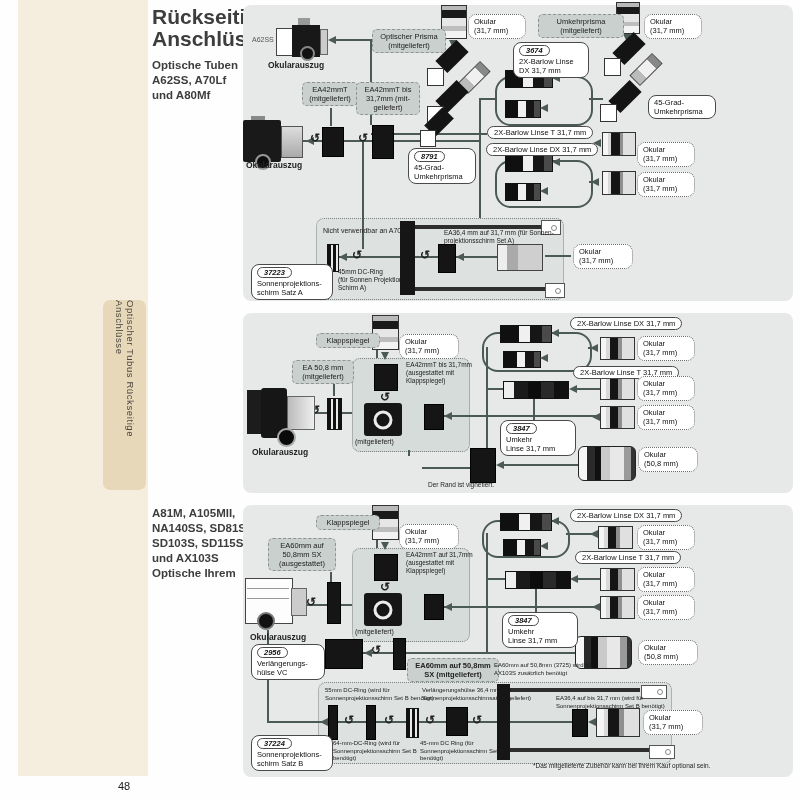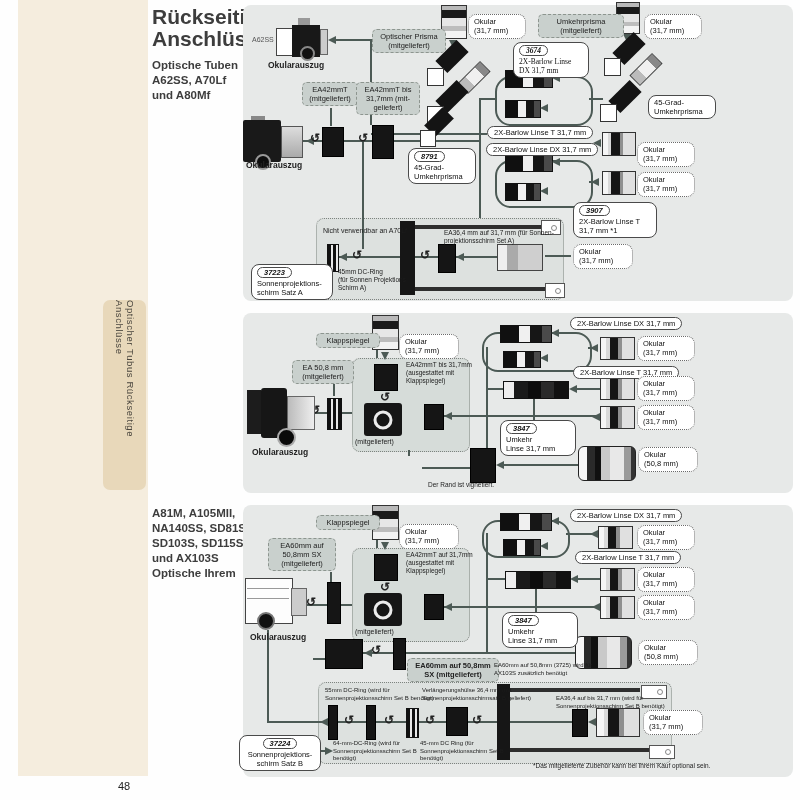--- a/index.html
+++ b/index.html
@@ -170,21 +170,21 @@
   <div class="tiny" style="left:252px;top:36px;">A62SS</div>
   <div class="slabel" style="left:268px;top:60px;">Okularauszug</div>
   <div class="gbox" style="left:372px;top:29px;width:64px;">Optischer Prisma
 (mitgeliefert)</div>
   <div class="obox" style="left:468px;top:14px;width:46px;">Okular
 (31,7 mm)</div>
   <div class="gbox" style="left:538px;top:14px;width:76px;">Umkehrprisma
 (mitgeliefert)</div>
   <div class="obox" style="left:644px;top:14px;width:46px;">Okular
 (31,7 mm)</div>
-  <div class="wbox" style="left:513px;top:42px;width:64px;font-family:Liberation Serif, serif;">
+  <div class="wbox" style="left:513px;top:42px;width:64px;">
     <span class="pnum">3674</span>
     <span class="wlabel">2X-Barlow Linse
 DX 31,7 mm</span>
   </div>
   <div class="wbox" style="left:648px;top:95px;width:56px;">
     <span class="wlabel">45-Grad-
 Umkehrprisma</span>
   </div>
   <div class="gbox" style="left:302px;top:82px;width:46px;">EA42mmT
 (mitgeliefert)</div>
@@ -197,25 +197,20 @@
   <div class="wbox" style="left:408px;top:148px;width:56px;">
     <span class="pnum">8791</span>
     <span class="wlabel">45-Grad-
 Umkehrprisma</span>
   </div>
   <div class="pill" style="left:486px;top:143px;">2X-Barlow Linse DX 31,7 mm</div>
   <div class="obox" style="left:637px;top:142px;width:46px;">Okular
 (31,7 mm)</div>
   <div class="obox" style="left:637px;top:172px;width:46px;">Okular
 (31,7 mm)</div>
-  <div class="wbox" style="left:573px;top:202px;width:72px;">
-    <span class="pnum">3907</span>
-    <span class="wlabel">2X-Barlow Linse T
-31,7 mm *1</span>
-  </div>
   <div class="obox" style="left:573px;top:244px;width:48px;">Okular
 (31,7 mm)</div>
   <div class="note" style="left:323px;top:227px;">Nicht verwendbar an A70Lf</div>
   <div class="note" style="left:444px;top:229px;font-size:6.5px;">EA36,4 mm auf 31,7 mm (für Sonnen-
 projektionsschirm Set A)</div>
   <div class="note" style="left:338px;top:268px;font-size:6.5px;">45mm DC-Ring
 (für Sonnen Projektions
 Schirm A)</div>
   <div class="wbox" style="left:251px;top:264px;width:70px;">
     <span class="pnum">37223</span>
@@ -373,59 +368,64 @@
   <div class="rot" style="left:472px;top:714px;">↺</div>
   <div class="adp" style="left:572px;top:709px;width:14px;height:26px;"></div>
   <div class="ahl" style="left:588px;top:718px;"></div>
   <div class="eyeh" style="left:596px;top:708px;width:42px;height:27px;"></div>
 
   <div class="gbox" style="left:316px;top:515px;width:54px;">Klappspiegel</div>
   <div class="obox" style="left:399px;top:524px;width:48px;">Okular
 (31,7 mm)</div>
   <div class="gbox" style="left:268px;top:538px;width:58px;">EA60mm auf
 50,8mm SX
-(mitgeliefert)</div>
+(ausgestattet)</div>
   <div class="note" style="left:406px;top:551px;font-size:6.5px;">EA42mmT auf 31,7mm
 (ausgestattet mit
 Klappspiegel)</div>
   <div class="note" style="left:355px;top:628px;">(mitgeliefert)</div>
   <div class="slabel" style="left:250px;top:632px;">Okularauszug</div>
   <div class="pill" style="left:570px;top:509px;">2X-Barlow Linse DX 31,7 mm</div>
   <div class="pill" style="left:575px;top:551px;">2X-Barlow Linse T 31,7 mm</div>
   <div class="obox" style="left:637px;top:525px;width:46px;">Okular
 (31,7 mm)</div>
   <div class="obox" style="left:637px;top:567px;width:46px;">Okular
 (31,7 mm)</div>
   <div class="obox" style="left:637px;top:595px;width:46px;">Okular
 (31,7 mm)</div>
   <div class="wbox" style="left:502px;top:612px;width:64px;">
     <span class="pnum">3847</span>
     <span class="wlabel">Umkehr
 Linse 31,7 mm</span>
   </div>
   <div class="obox" style="left:638px;top:640px;width:48px;">Okular
 (50,8 mm)</div>
+  <div class="wbox" style="left:251px;top:644px;width:62px;">
+    <span class="pnum">2956</span>
+    <span class="wlabel">Verlängerungs-
+hülse VC</span>
+  </div>
   <div class="gbox" style="left:407px;top:658px;width:82px;font-weight:700;">EA60mm auf 50,8mm
 SX (mitgeliefert)</div>
   <div class="note" style="left:494px;top:662px;font-size:6px;">EA60mm auf 50,8mm (3725) wird für
 AX103S zusätzlich benötigt</div>
   <div class="note" style="left:325px;top:687px;font-size:6px;">55mm DC-Ring (wird für
 Sonnenprojektionsschirm Set B benötigt)</div>
   <div class="note" style="left:422px;top:687px;font-size:6px;">Verlängerungshülse 36,4 mm (mit
 Sonnenprojektionsschirmsatz B geliefert)</div>
   <div class="note" style="left:556px;top:695px;font-size:6px;">EA36,4 auf bis 31,7 mm (wird für
 Sonnenprojektionsschirm Set B benötigt)</div>
   <div class="note" style="left:333px;top:740px;font-size:6px;">64-mm-DC-Ring (wird für
 Sonnenprojektionsschirm Set B
 benötigt)</div>
   <div class="note" style="left:420px;top:740px;font-size:6px;">45-mm DC Ring (für
 Sonnenprojektionsschirm Set B
 benötigt)</div>
   <div class="obox" style="left:643px;top:710px;width:48px;">Okular
 (31,7 mm)</div>
-  <div class="wbox" style="left:239px;top:735px;width:70px;text-align:center;">
+  <div class="wbox" style="left:251px;top:735px;width:70px;">
     <span class="pnum">37224</span>
     <span class="wlabel">Sonnenprojektions-
 schirm Satz B</span>
   </div>
   <div class="note" style="left:533px;top:762px;font-size:6.5px;">*Das mitgelieferte Zubehör kann bei Ihrem Kauf optional sein.</div>
 
 </div>
 
 </body></html>

